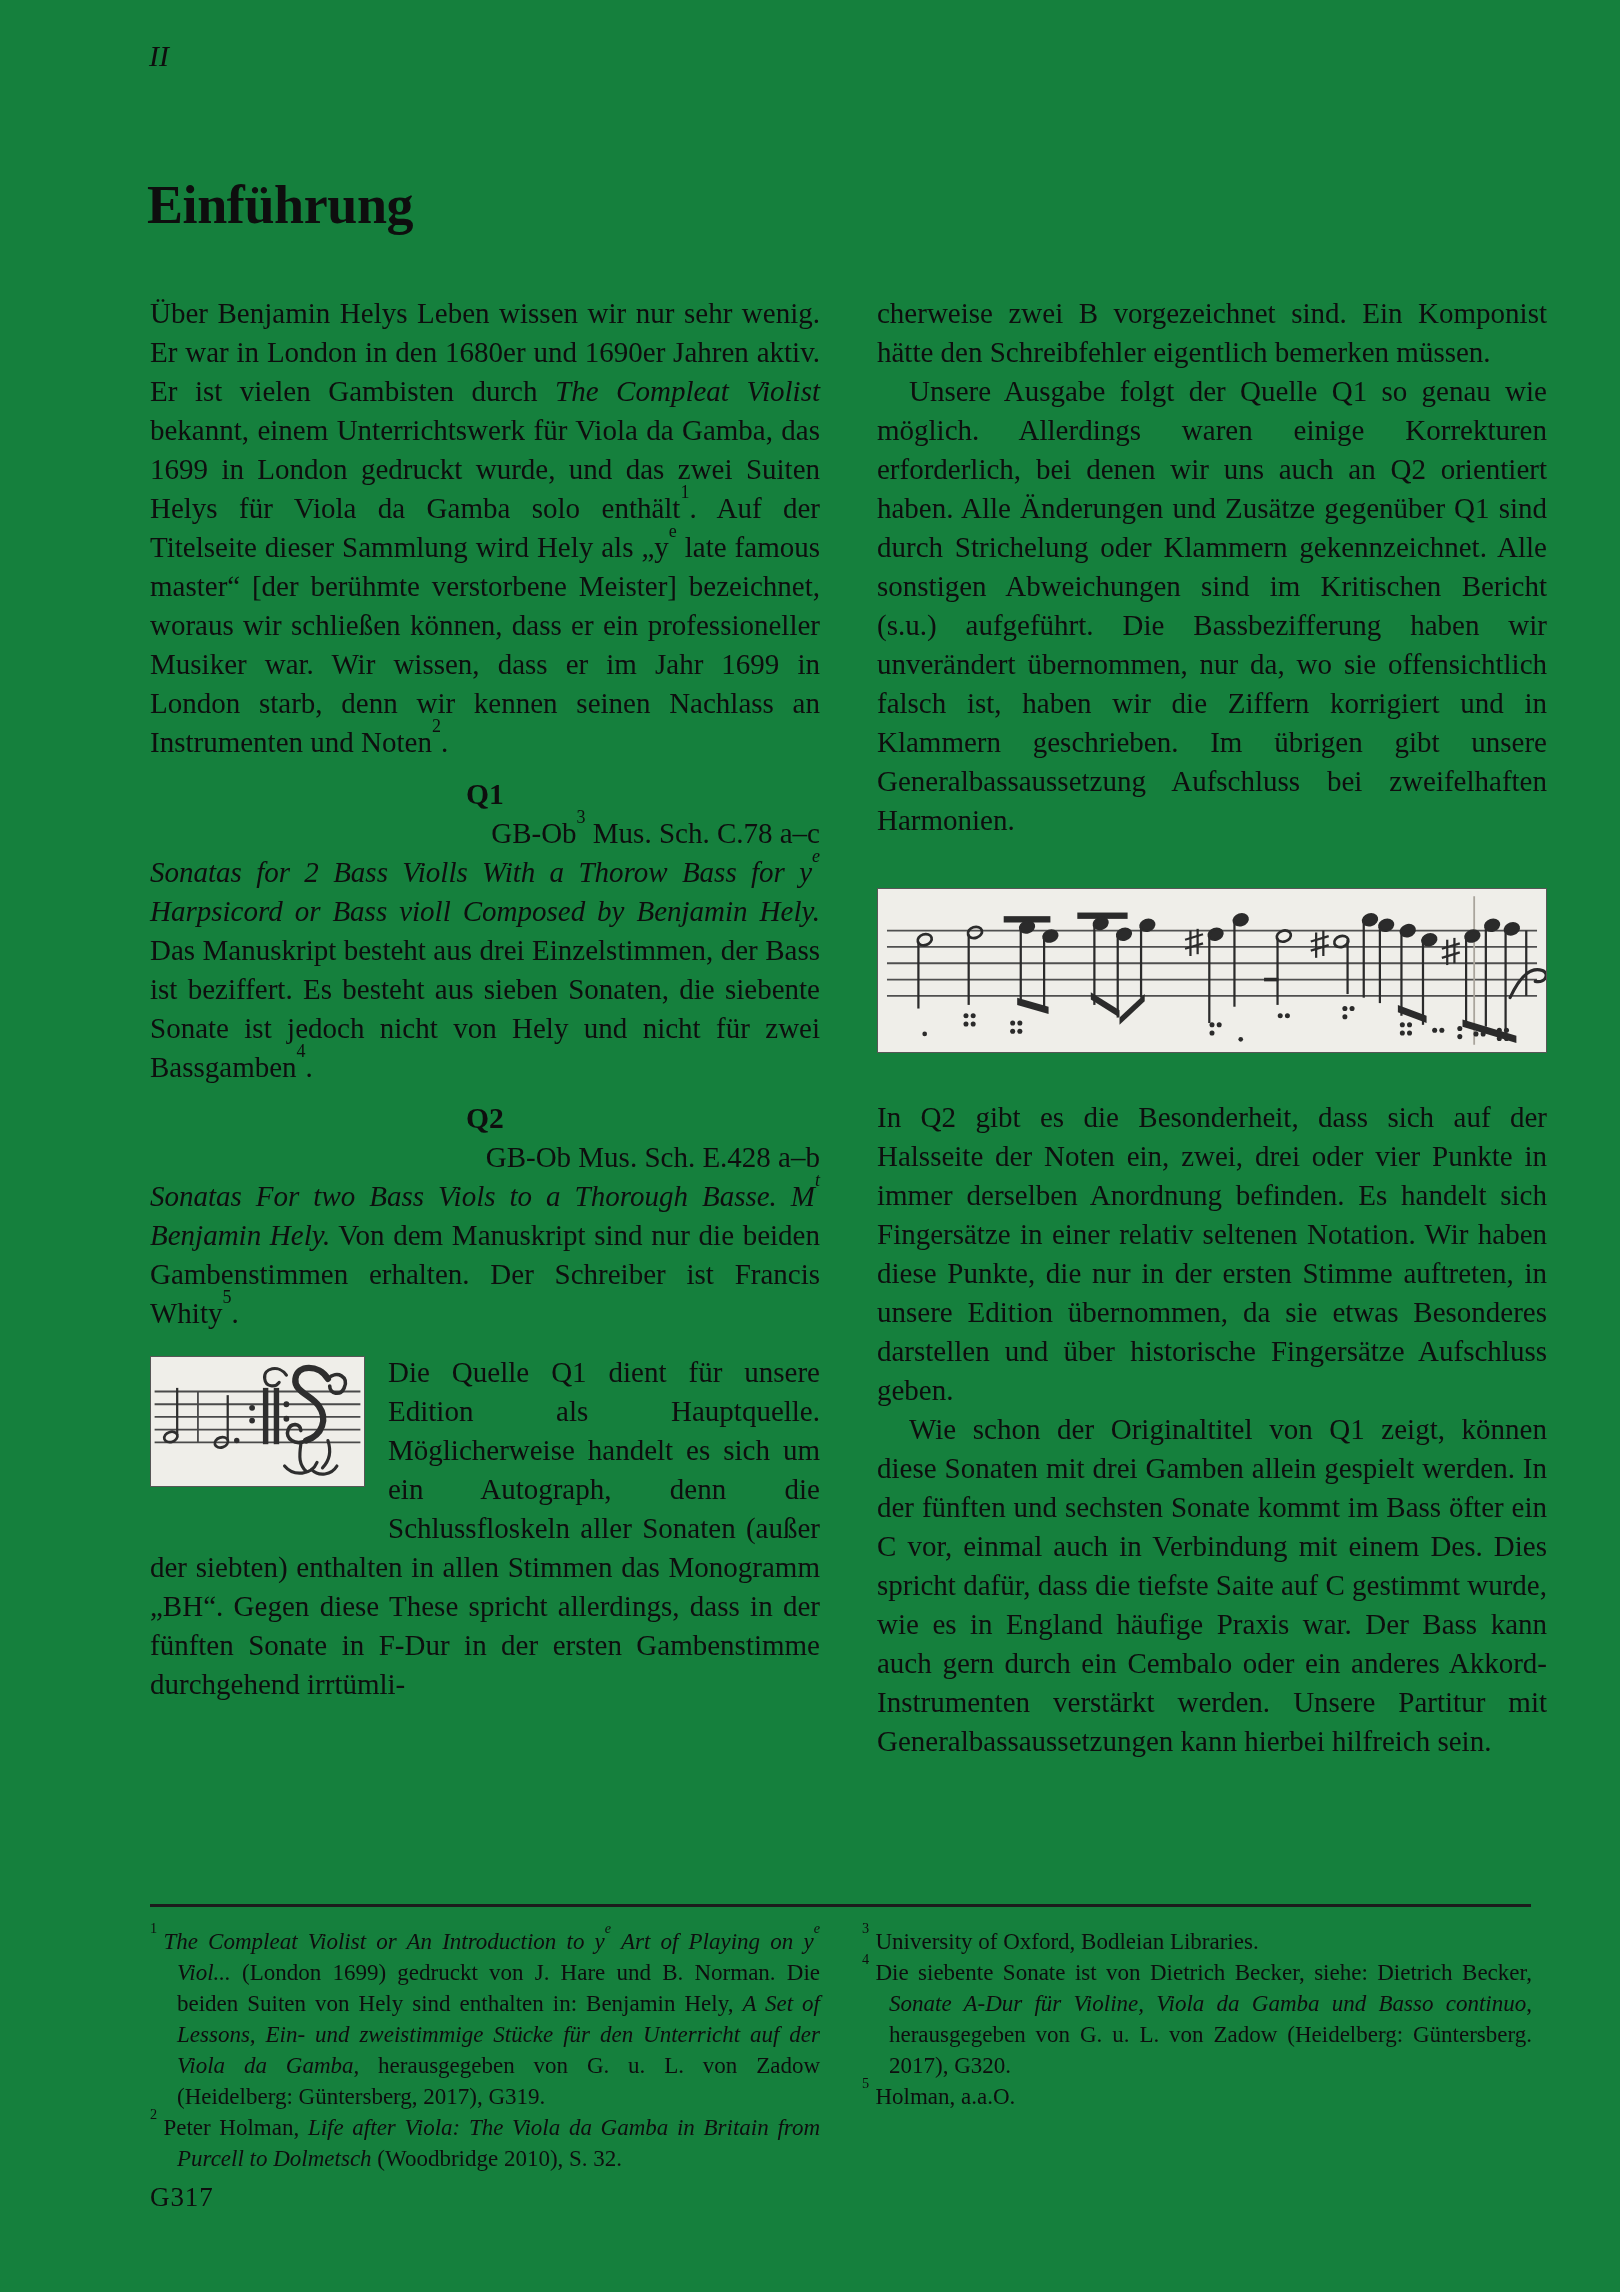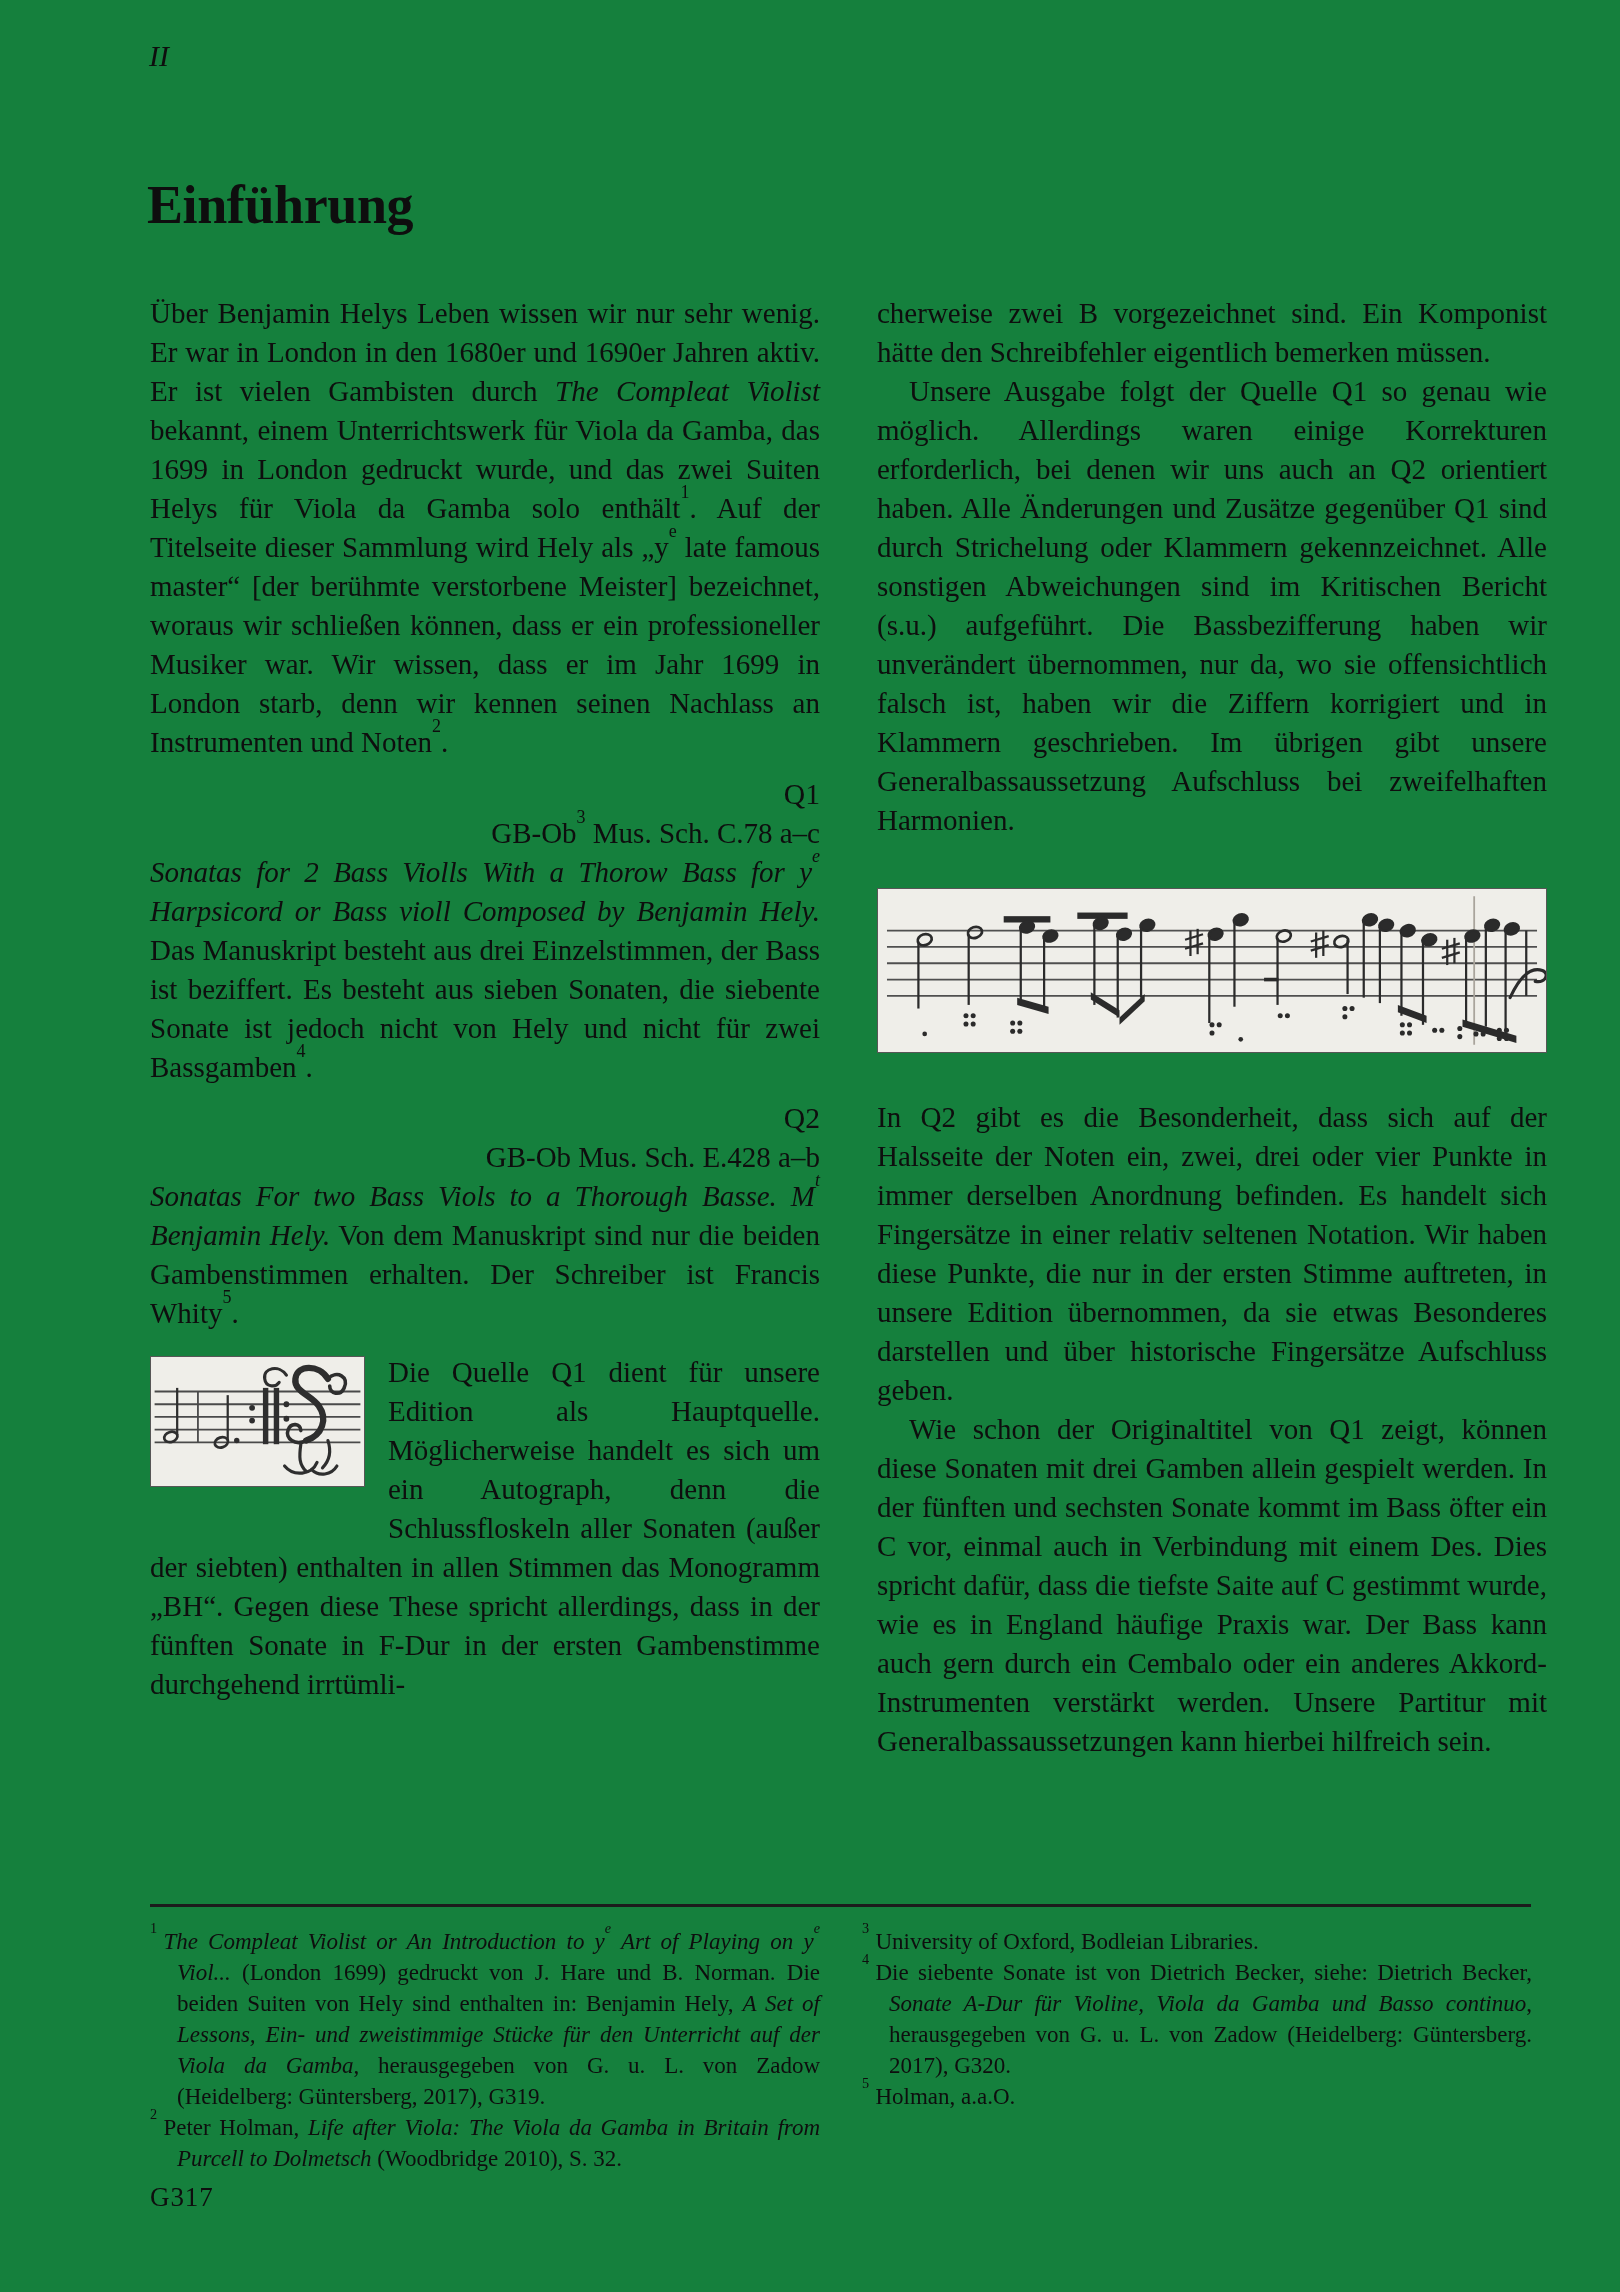--- a/index.html
+++ b/index.html
@@ -15,21 +15,21 @@
     letter-spacing:-0.4px;line-height:1.1;
   }
   .col{
     position:absolute;top:294px;width:670px;font-size:29px;line-height:39px;
     text-align:justify;
   }
   .col-left{left:150px;}
   .col-right{left:862px;margin-left:15px;}
   .col p{margin:0;}
   .indent{text-indent:32px;}
-  .qlabel{font-size:29.6px;font-weight:normal;margin:12.5px 0 0 0;line-height:39px;text-align:right;}
+  .qlabel{font-size:29.6px;font-weight:bold;margin:12.5px 0 0 0;line-height:39px;text-align:center;}
   .shelfmark{text-align:right;}
   sup{font-size:0.62em;line-height:0;position:relative;top:-0.5em;}
   .it{font-style:italic;}
   .flow{margin-top:19.7px;}
   .figure{box-sizing:border-box;background:#efeee9;border:1.8px solid #565656;}
   .figure-a{float:left;width:215px;height:131px;margin:3.6px 23px 57px 0;}
   .figure-b{width:670px;height:165px;margin:48px 0 45px 0;}
   .figure svg{display:block;width:100%;height:100%;}
   .footrule{position:absolute;left:150px;top:1904px;width:1381px;height:2.7px;background:#1c1c1c;}
   .footnotes{

